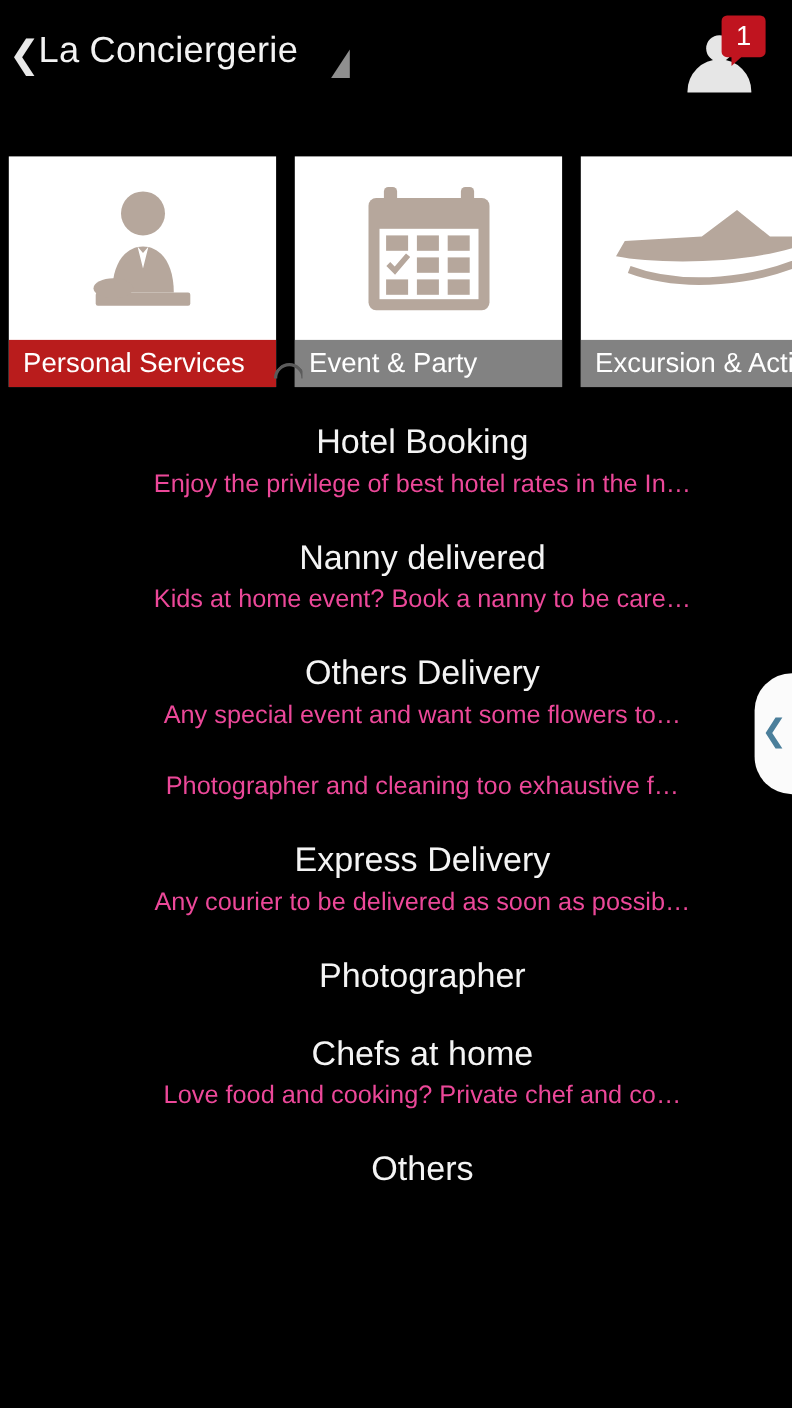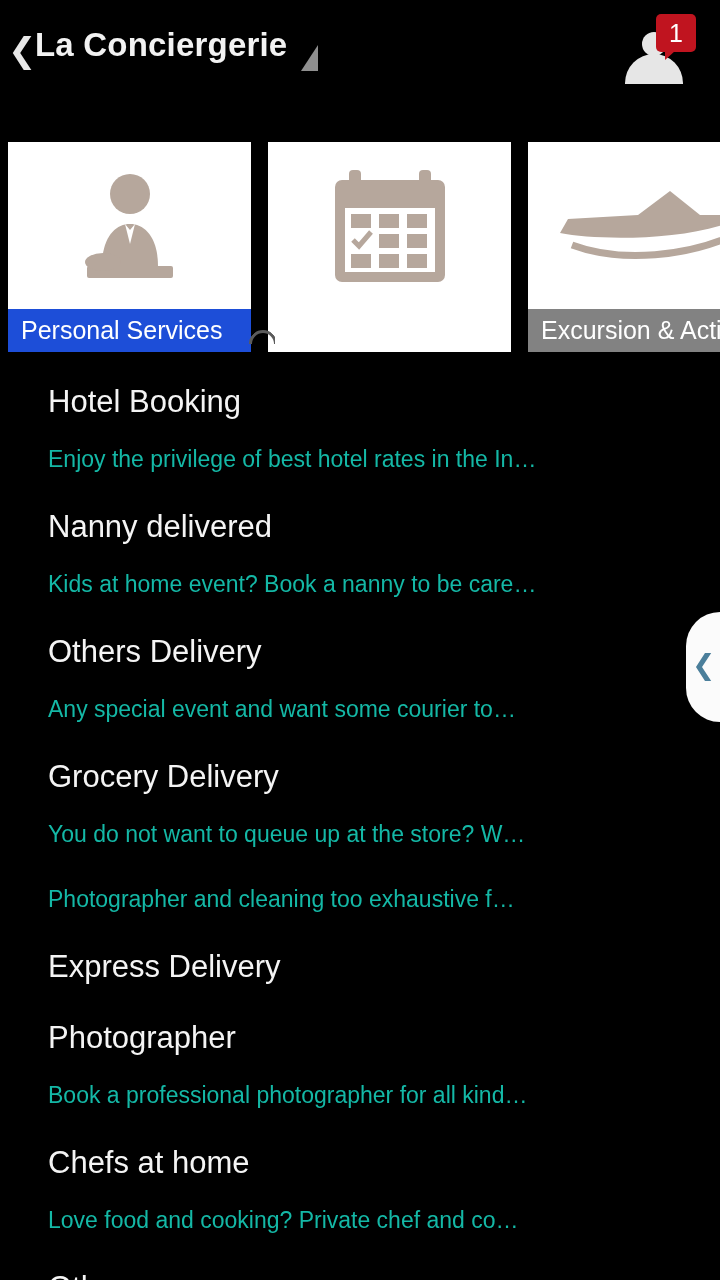--- a/index.html
+++ b/index.html
@@ -36,21 +36,21 @@
     font-family: "DejaVu Sans", sans-serif;
   }
   .header-title {
     position: absolute;
     left: 35px;
     top: 26px;
     font-size: 33px;
     color: #f2f2f2;
     letter-spacing: 0.2px;
     white-space: nowrap;
-    font-weight: 700;
+    font-weight: 400;
   }
   .corner-flag {
     position: absolute;
     left: 301px;
     top: 45px;
     width: 0;
     height: 0;
     border-left: 17px solid transparent;
     border-bottom: 26px solid #8f8f8f;
   }
@@ -151,21 +151,21 @@
     bottom: 0;
     width: 243px;
     height: 43px;
     line-height: 43px;
     padding-left: 13px;
     font-size: 25px;
     color: #ffffff;
     white-space: nowrap;
     overflow: hidden;
   }
-  .cat-label.active { background: #1d4ed8; }
+  .cat-label.active { background: #b91c1c; }
   .cat-label.inactive { background: #828282; }
 
   .notch {
     position: absolute;
     left: 249px;
     top: 182px;
     width: 26px;
     height: 26px;
     overflow: hidden;
   }
@@ -184,32 +184,32 @@
   }
 
   
   .list {
     position: absolute;
     top: 383px;
     left: 0;
     width: 720px;
     padding-left: 48px;
   }
-  .list-item { margin-bottom: 33px; }
+  .list-item { margin-bottom: 33px; text-align: center; }
   .item-title {
     font-size: 31px;
     color: #f4f4f4;
     line-height: 38px;
     font-weight: 400;
   }
   .item-desc {
     font-size: 23px;
-    color: #14b8a6;
+    color: #ec4899;
     line-height: 32px;
-    margin-top: 22px;
+    margin-top: 2px;
     white-space: nowrap;
     overflow: hidden;
   }
 
   
   .drawer-handle {
     position: absolute;
     right: 0;
     top: 612px;
     width: 34px;
@@ -274,20 +274,21 @@
               <rect x="82" y="50" width="20" height="14"></rect>
               <rect x="54" y="70" width="20" height="14"></rect>
               <rect x="82" y="70" width="20" height="14"></rect>
               <rect x="26" y="90" width="20" height="14"></rect>
               <rect x="54" y="90" width="20" height="14"></rect>
               <rect x="82" y="90" width="20" height="14"></rect>
             </g>
             <polyline points="28,76 34,82 46,68" fill="none" stroke="#b6a79c" stroke-width="5"></polyline>
           </svg>
         </div>
+        <div class="cat-label inactive">Event &amp; Party</div>
       </div>
 
       <div class="cat-card">
         <div class="cat-art">
           <svg width="200" height="110" viewBox="0 0 200 110" aria-hidden="true">
             <path d="M10 62 C50 70 150 70 196 44 L150 44 L120 20 L88 44 L18 48 Z" fill="#b6a79c"></path>
             <path d="M22 74 C70 92 140 86 188 62" fill="none" stroke="#b6a79c" stroke-width="7"></path>
           </svg>
         </div>
         <div class="cat-label inactive">Excursion &amp; Activities</div>
@@ -301,35 +302,31 @@
     <div class="list-item">
       <div class="item-title">Hotel Booking</div>
       <div class="item-desc">Enjoy the privilege of best hotel rates in the In…</div>
     </div>
     <div class="list-item">
       <div class="item-title">Nanny delivered</div>
       <div class="item-desc">Kids at home event? Book a nanny to be care…</div>
     </div>
     <div class="list-item">
       <div class="item-title">Others Delivery</div>
-      <div class="item-desc">Any special event and want some courier to…</div>
-    </div>
-    <div class="list-item">
-      <div class="item-title">Grocery Delivery</div>
-      <div class="item-desc">You do not want to queue up at the store? W…</div>
+      <div class="item-desc">Any special event and want some flowers to…</div>
     </div>
     <div class="list-item">
       <div class="item-desc">Photographer and cleaning too exhaustive f…</div>
     </div>
     <div class="list-item">
       <div class="item-title">Express Delivery</div>
+      <div class="item-desc">Any courier to be delivered as soon as possib…</div>
     </div>
     <div class="list-item">
       <div class="item-title">Photographer</div>
-      <div class="item-desc">Book a professional photographer for all kind…</div>
     </div>
     <div class="list-item">
       <div class="item-title">Chefs at home</div>
       <div class="item-desc">Love food and cooking? Private chef and co…</div>
     </div>
     <div class="list-item">
       <div class="item-title">Others</div>
 
     </div>
   </div>

